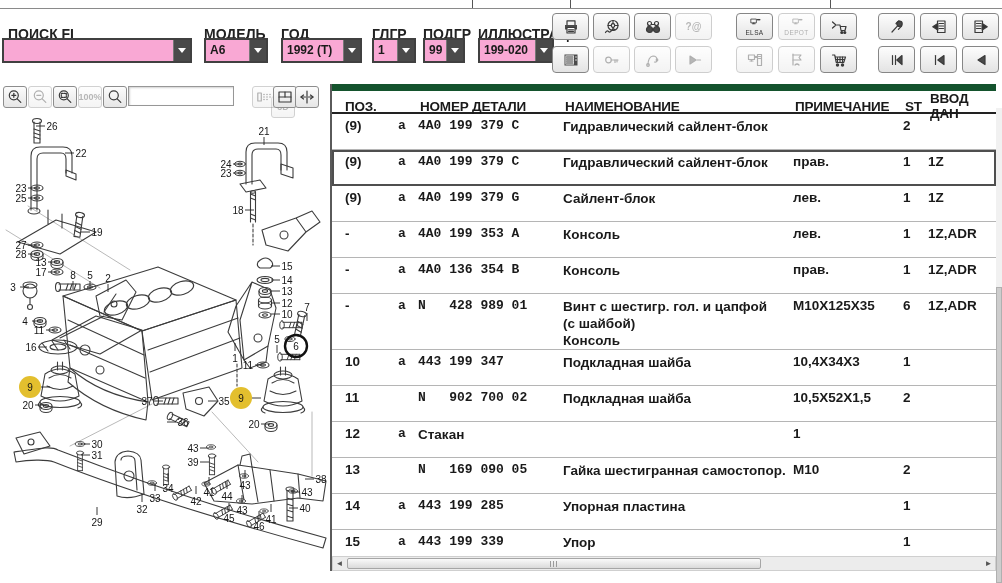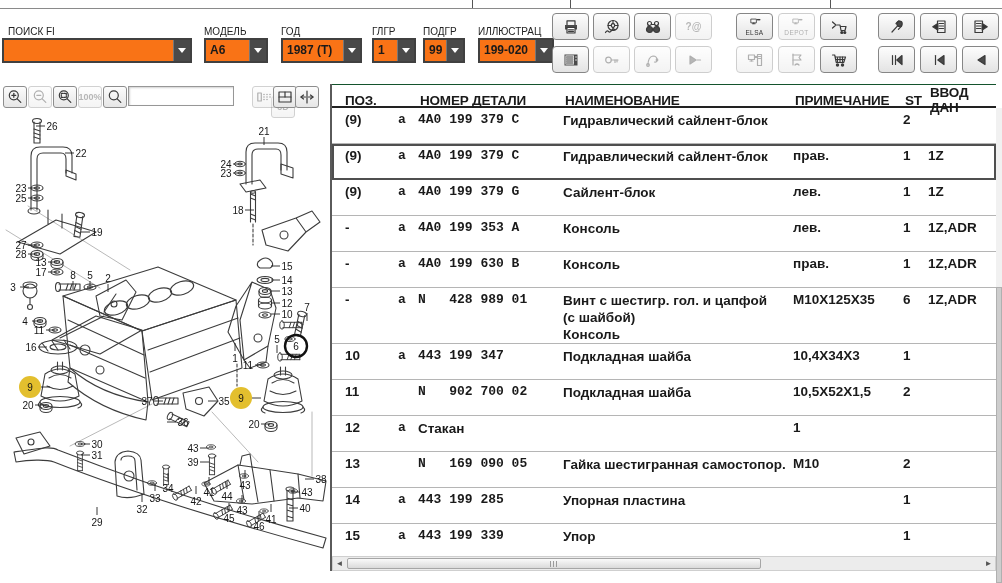--- a/index.html
+++ b/index.html
@@ -2,22 +2,22 @@
 <html><head>
 <meta charset="utf-8">
 <style>
   html,body{margin:0;padding:0;}
   body{width:1002px;height:583px;position:relative;overflow:hidden;background:#fff;
        font-family:"Liberation Sans",sans-serif;color:#1a1a1a;}
   
   .topstrip{position:absolute;left:0;top:0;width:1002px;height:8px;background:#fff;border-bottom:1px solid #8a8a8a;}
   .topstrip .tick{position:absolute;top:0;width:1px;height:8px;background:#555;}
   
-  .flabel{position:absolute;font-size:10px;color:#222;white-space:nowrap;}
-  .combo{position:absolute;height:21px;border:2px solid #404040;background:#f97316;display:flex;box-sizing:content-box;}
+  .flabel{position:absolute;font-size:14px;color:#222;white-space:nowrap;font-weight:bold;}
+  .combo{position:absolute;height:21px;border:2px solid #404040;background:#f9a8d4;display:flex;box-sizing:content-box;}
   .combo .val{flex:1;font-size:12px;font-weight:bold;padding:3px 3px 0 4px;white-space:nowrap;overflow:hidden;}
   .combo .arrow{width:16px;background:#4a4a4a;display:flex;align-items:center;justify-content:center;border-left:1px solid #777;}
   .combo .arrow::after{content:"";width:0;height:0;border-left:4px solid transparent;border-right:4px solid transparent;border-top:5px solid #fff;}
   
   .btn{position:absolute;width:37px;height:27px;border:1px solid #868686;border-radius:4px;
        background:linear-gradient(#fdfdfd,#e3e3e3);display:flex;flex-direction:column;align-items:center;justify-content:center;box-sizing:border-box;}
   .btn svg{stroke:#3a3a3a;fill:none;stroke-width:1.2;stroke-linecap:round;stroke-linejoin:round;}
   .btn.disabled{opacity:.4;}
   .btn .txticon{font-size:10px;font-weight:bold;color:#4a4a4a;line-height:10px;}
   .btn .lbl{font-size:6.5px;color:#333;letter-spacing:.4px;line-height:7px;margin-top:1px;}
@@ -26,21 +26,21 @@
   .dbtn svg{stroke:#3a3a3a;fill:none;stroke-width:1.2;stroke-linecap:round;stroke-linejoin:round;}
   .dbtn.disabled{opacity:.4;}
   .dbtn .txticon{font-size:9px;font-weight:bold;color:#4a4a4a;}
   .dia-input{position:absolute;left:128px;top:86px;width:98px;height:18px;border:1px solid #979797;
              box-shadow:inset 1px 1px 2px rgba(0,0,0,.18);background:#fff;font-size:11px;padding:0 3px;}
   
   #vline{position:absolute;left:330px;top:84px;width:2px;height:487px;background:#5a5a5a;}
   
   #table{position:absolute;left:332px;top:84px;width:664px;height:487px;overflow:hidden;}
   .thead{display:grid;grid-template-columns:75px 145px 230px 110px 25px 1fr;padding-left:13px;height:21px;
-         align-items:center;font-weight:bold;font-size:13.5px;border-top:1px solid #14532d;border-bottom:2px solid #222;letter-spacing:-.2px;}
+         align-items:center;font-weight:bold;font-size:13.5px;border-top:7px solid #14532d;border-bottom:2px solid #222;letter-spacing:-.2px;}
   #rows{height:449px;overflow:hidden;}
   .trow{display:grid;grid-template-columns:53px 20px 145px 230px 110px 25px 1fr;padding-left:13px;min-height:36px;
         box-sizing:border-box;padding-top:4px;border-bottom:1px solid #b5b5b5;font-size:13.5px;font-weight:bold;}
   .trow.selected{outline:2px solid #4f4f4f;outline-offset:-2px;}
   .trow .mono{font-family:"Liberation Mono",monospace;white-space:pre;font-size:13px;}
   .trow .nm{white-space:pre-line;line-height:17px;}
   
   #hscroll{position:absolute;left:332px;top:556px;width:664px;height:15px;background:#ececec;border:1px solid #cfcfcf;box-sizing:border-box;}
   #hscroll .arr{position:absolute;top:0;width:13px;height:13px;display:flex;align-items:center;justify-content:center;font-size:8px;color:#555;}
   #hthumb{position:absolute;left:14px;top:1px;width:414px;height:11px;background:linear-gradient(#fafafa,#dadada);
@@ -74,21 +74,21 @@
 
 <div class="combo" style="left:2px;top:38px;width:186px">
   <div class="val"></div>
   <div class="arrow"></div>
 </div>
 <div class="combo" style="left:204px;top:38px;width:60px">
   <div class="val">A6</div>
   <div class="arrow"></div>
 </div>
 <div class="combo" style="left:281px;top:38px;width:77px">
-  <div class="val">1987 (T)</div>
+  <div class="val">1992 (T)</div>
   <div class="arrow"></div>
 </div>
 <div class="combo" style="left:372px;top:38px;width:40px">
   <div class="val">1</div>
   <div class="arrow"></div>
 </div>
 <div class="combo" style="left:423px;top:38px;width:38px">
   <div class="val">99</div>
   <div class="arrow"></div>
 </div>
@@ -369,21 +369,21 @@
         <div class="mono">a</div>
         <div class="mono">4A0 199 353 A</div>
         <div class="nm">Консоль</div>
         <div>лев.</div>
         <div>1</div>
         <div>1Z,ADR</div>
       </div>
       <div class="trow">
         <div>-</div>
         <div class="mono">a</div>
-        <div class="mono">4A0 199 630 B</div>
+        <div class="mono">4A0 136 354 B</div>
         <div class="nm">Консоль</div>
         <div>прав.</div>
         <div>1</div>
         <div>1Z,ADR</div>
       </div>
       <div class="trow">
         <div>-</div>
         <div class="mono">a</div>
         <div class="mono">N   428 989 01</div>
         <div class="nm">Винт с шестигр. гол. и цапфой

